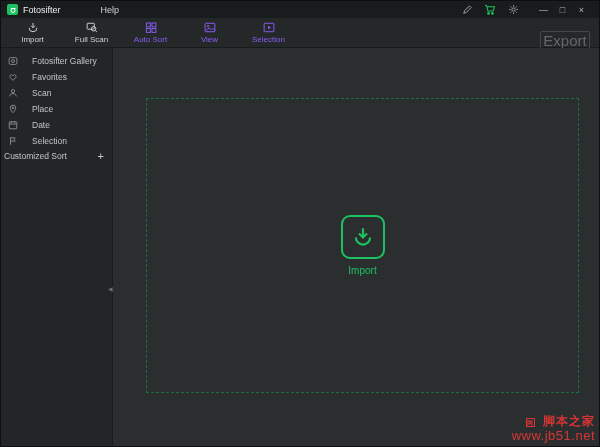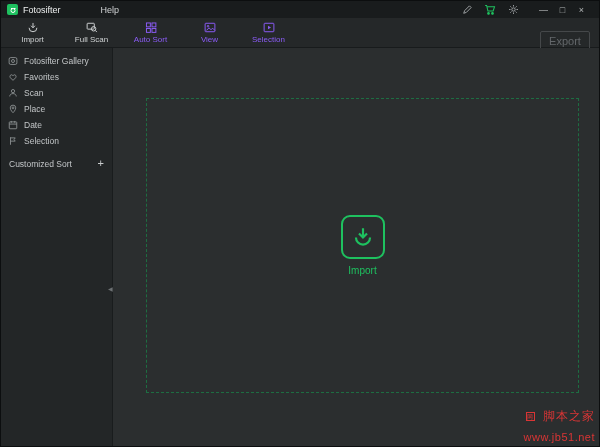--- a/index.html
+++ b/index.html
@@ -17,42 +17,42 @@
   .tb-ico.green { color:#1ec15f; }
   .win-controls { display:flex; margin-left:4px; }
   .win-btn { width:19px; height:17px; display:flex; align-items:center; justify-content:center; color:#b5b8b9; font-size:9px; cursor:default; }
 
   
   .toolbar { height:30px; background:#252829; border-bottom:1px solid #181b1c; display:flex; align-items:center; padding-left:2px; position:relative; flex:0 0 auto; }
   .tool { width:59px; height:28px; display:flex; flex-direction:column; align-items:center; justify-content:center; gap:1px; color:#cfd2d3; cursor:default; }
   .tool svg { display:block; }
   .tool .lbl { font-size:8px; line-height:9px; }
   .tool.disabled { color:#8b5cf6; }
-  .export-btn { position:absolute; right:9px; top:13px; width:50px; height:19px; border:1px solid #45484a; border-radius:2px; color:#63676a; font-size:11px; display:flex; align-items:center; justify-content:center; background:transparent; }
+  .export-btn { position:absolute; right:9px; top:13px; width:50px; height:19px; border:1px solid #45484a; border-radius:2px; color:#63676a; font-size:15px; display:flex; align-items:center; justify-content:center; background:transparent; }
 
   
   .bodyrow { flex:1; display:flex; position:relative; min-height:0; }
   .sidebar { width:112px; background:#232627; border-right:1px solid #191c1d; padding-top:5px; flex:0 0 auto; }
-  .side-item { display:flex; align-items:center; gap:6px; height:16px; padding:0 0 0 7px; color:#c3c6c8; font-size:8.5px; cursor:default; }
+  .side-item { display:flex; align-items:center; gap:14px; height:16px; padding:0 0 0 7px; color:#c3c6c8; font-size:8.5px; cursor:default; }
   .side-item .sico { width:10px; height:10px; color:#8e9294; display:flex; align-items:center; justify-content:center; flex:0 0 auto; }
-  .custom-row { display:flex; align-items:flex-end; justify-content:space-between; height:18px; padding:0 8px 0 8px; margin-top:2px; color:#c3c6c8; font-size:8.5px; }
+  .custom-row { display:flex; align-items:flex-start; justify-content:space-between; height:18px; padding:0 8px 0 3px; margin-top:2px; color:#c3c6c8; font-size:8.5px; }
   .plus-btn { color:#c9cccd; font-size:11px; line-height:11px; cursor:default; }
   .collapse-handle { position:absolute; left:107px; top:237px; color:#6d7173; font-size:6px; cursor:default; }
 
   .main { flex:1; position:relative; background:#2b2e2f; }
   .dropzone { position:absolute; left:33px; right:20px; top:50px; bottom:53px; border:1px dashed #1d6e42; display:flex; align-items:center; justify-content:center; }
   .import-block { display:flex; flex-direction:column; align-items:center; gap:6px; cursor:default; }
   .import-icon { width:44px; height:44px; border:2px solid #1ec15f; border-radius:9px; display:flex; align-items:center; justify-content:center; color:#1ec15f; }
   .import-label { color:#1ec15f; font-size:10px; }
 
   
   .watermark { position:absolute; right:4px; bottom:2px; text-align:right; color:#d93535; line-height:1.15; }
-  .wm-line1 { font-size:12px; font-weight:normal; letter-spacing:1px; display:flex; align-items:center; gap:8px; justify-content:flex-end; }
+  .wm-line1 { font-size:12px; font-weight:bold; letter-spacing:1px; display:flex; align-items:center; gap:8px; justify-content:flex-end; }
   .wm-badge { width:9px; height:9px; border:1px solid #d93535; display:inline-block; font-size:6px; line-height:8px; text-align:center; }
-  .wm-line2 { font-size:11px; letter-spacing:.5px;margin-top:8px; }
+  .wm-line2 { font-size:13px; letter-spacing:.5px; }
 </style>
 </head>
 <body>
 
 <div class="window">
 
   <div class="titlebar">
     <span class="logo">
       <svg width="8" height="8" viewBox="0 0 16 16" fill="none" stroke="#ffffff" stroke-width="2">
         <circle cx="8" cy="9" r="4"></circle>

